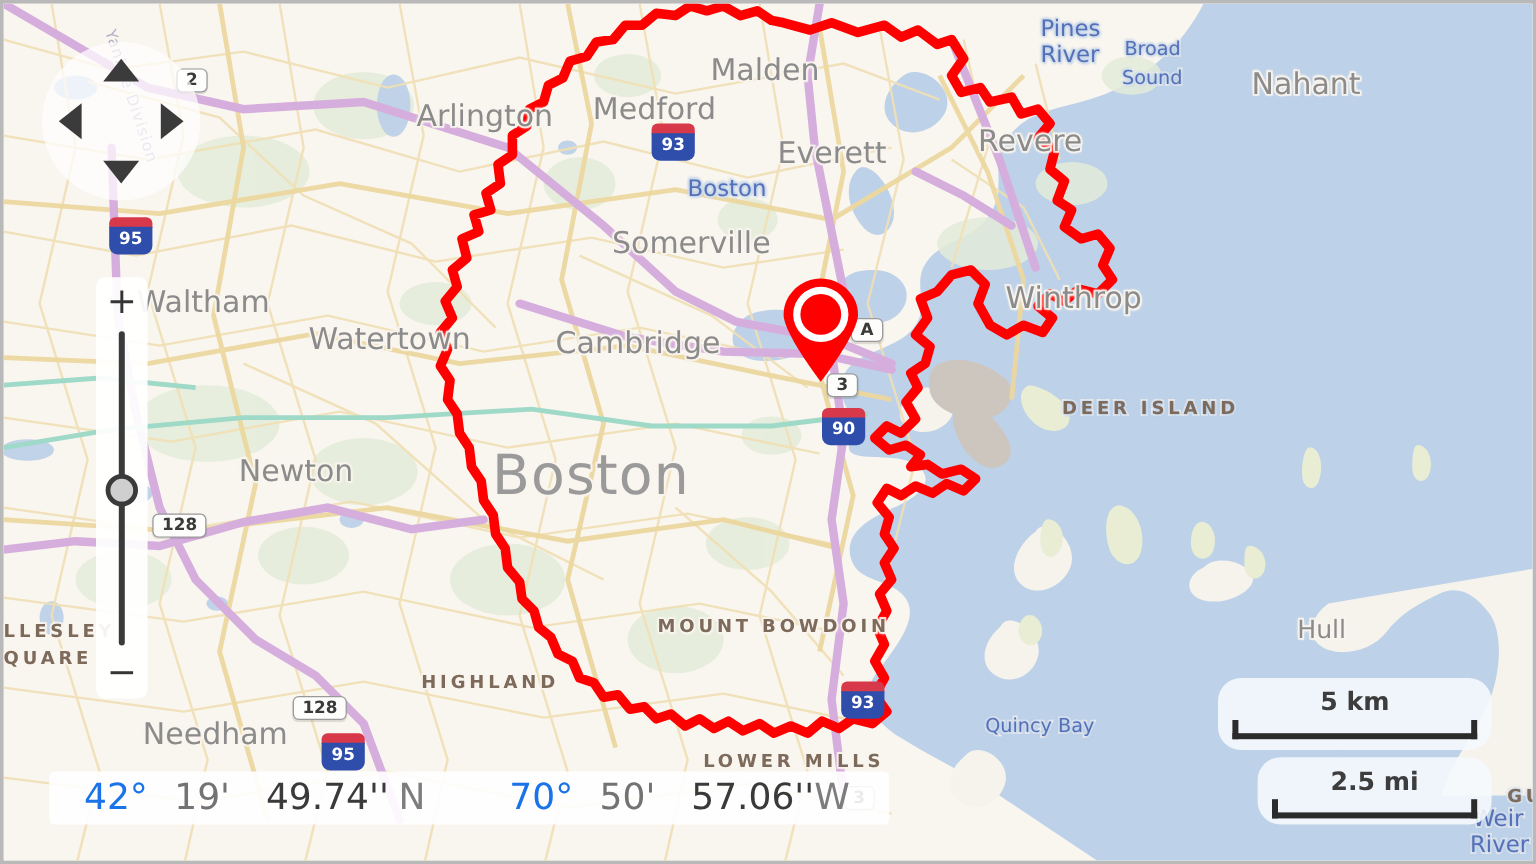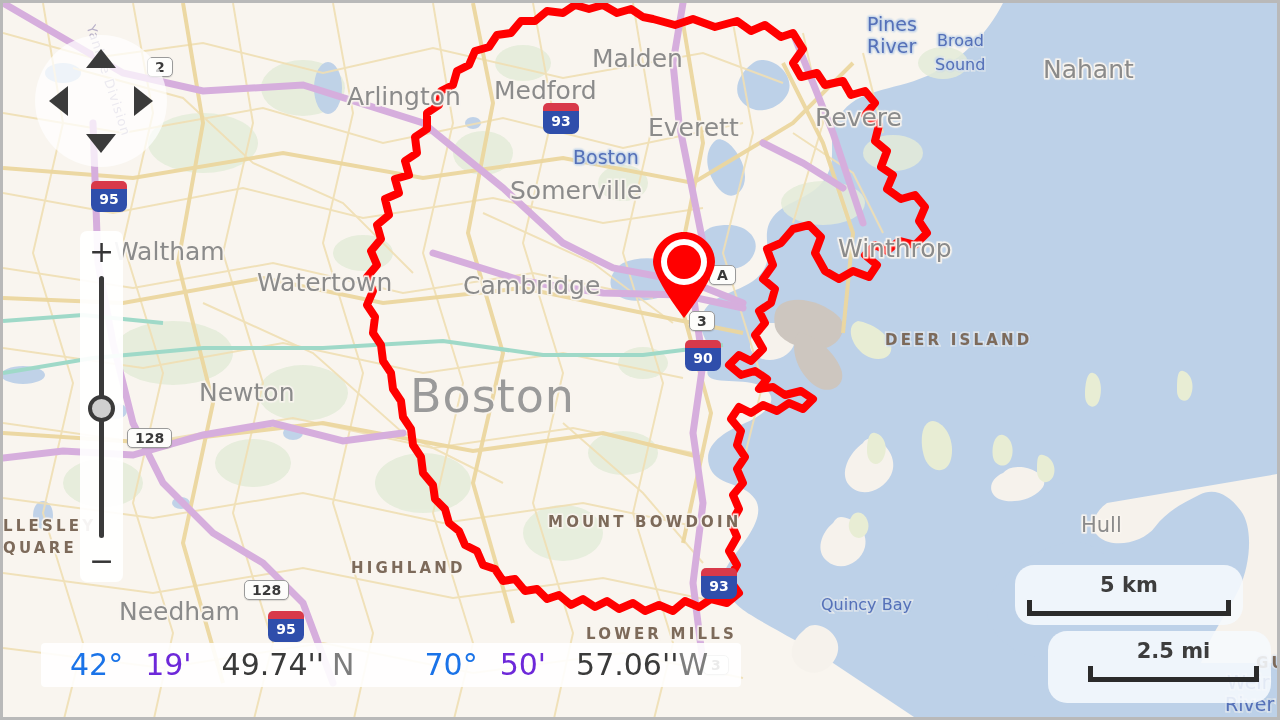--- a/index.html
+++ b/index.html
@@ -67,29 +67,29 @@
   #pin{position:absolute;left:648px;top:228px;width:66px;height:88px;}
 
   
   .scalebox{position:absolute;background:rgba(246,249,253,.88);border-radius:19px;font-weight:bold;}
   .scalebox .txt{text-align:center;color:#3d3d3d;font-size:21px;line-height:21px;padding-top:10px;}
   .scalebox .bar{position:relative;height:16px;margin:4px 12px 8px 12px;}
   .scalebox .bar .ln{position:absolute;left:0;right:0;bottom:0;height:5px;background:#2b2b2b;}
   .scalebox .bar .cl{position:absolute;bottom:0;width:5px;height:16px;background:#2b2b2b;}
   .scalebox .bar .cl.l{left:0;} .scalebox .bar .cl.r{right:0;}
   #scale-km{left:1012px;top:562px;width:228px;height:60px;}
-  #scale-mi{left:1045px;top:628px;width:195px;height:72px;padding-left:28px;}
+  #scale-mi{left:1045px;top:628px;width:195px;height:56px;}
 
   
   #coords{position:absolute;left:38px;bottom:30px;width:700px;height:44px;
           background:rgba(255,255,255,.9);border-radius:4px;
           display:flex;align-items:center;}
   #coords .grp{display:flex;align-items:baseline;}
   #coords .v{font-size:30px;line-height:30px;}
-  #coords .deg{color:#1a73e8;} #coords .min{color:#6d28d9;}
+  #coords .deg{color:#1a73e8;} #coords .min{color:#737373;}
   #coords .sec{color:#3a3a3a;} #coords .hem{color:#7d7d7d;}
 </style>
 </head>
 <body>
 
 <div id="frame">
 
   <div id="map">
     <svg width="1280" height="720" viewBox="0 0 1280 720">
       <defs>
@@ -259,21 +259,21 @@
 
   <div id="labels">
     <div class="lbl city big" style="left:407px;top:366px">Boston</div>
 
     <div class="lbl city" style="left:344px;top:79px">Arlington</div>
     <div class="lbl city" style="left:589px;top:41px">Malden</div>
     <div class="lbl city" style="left:491px;top:73px">Medford</div>
     <div class="lbl city" style="left:645px;top:110px">Everett</div>
     <div class="lbl city" style="left:812px;top:100px">Revere</div>
     <div class="lbl city" style="left:1040px;top:52px">Nahant</div>
-    <div class="lbl city" style="left:507px;top:173px">Somerville</div>
+    <div class="lbl city" style="left:507px;top:185px">Somerville</div>
     <div class="lbl city" style="left:835px;top:231px">Winthrop</div>
     <div class="lbl city" style="left:111px;top:234px">Waltham</div>
     <div class="lbl city" style="left:254px;top:265px">Watertown</div>
     <div class="lbl city" style="left:460px;top:268px">Cambridge</div>
     <div class="lbl city" style="left:196px;top:375px">Newton</div>
     <div class="lbl city" style="left:116px;top:594px">Needham</div>
     <div class="lbl city sm" style="left:1078px;top:510px">Hull</div>
 
     <div class="lbl water sm" style="left:864px;top:10px">Pines</div>
     <div class="lbl water sm" style="left:864px;top:32px">River</div>

